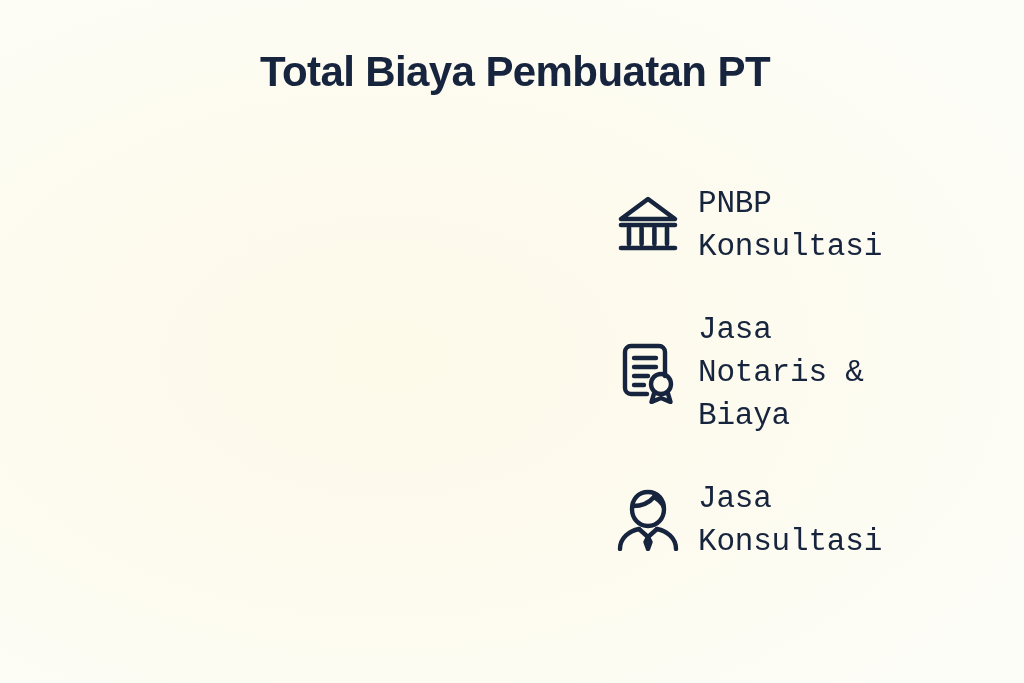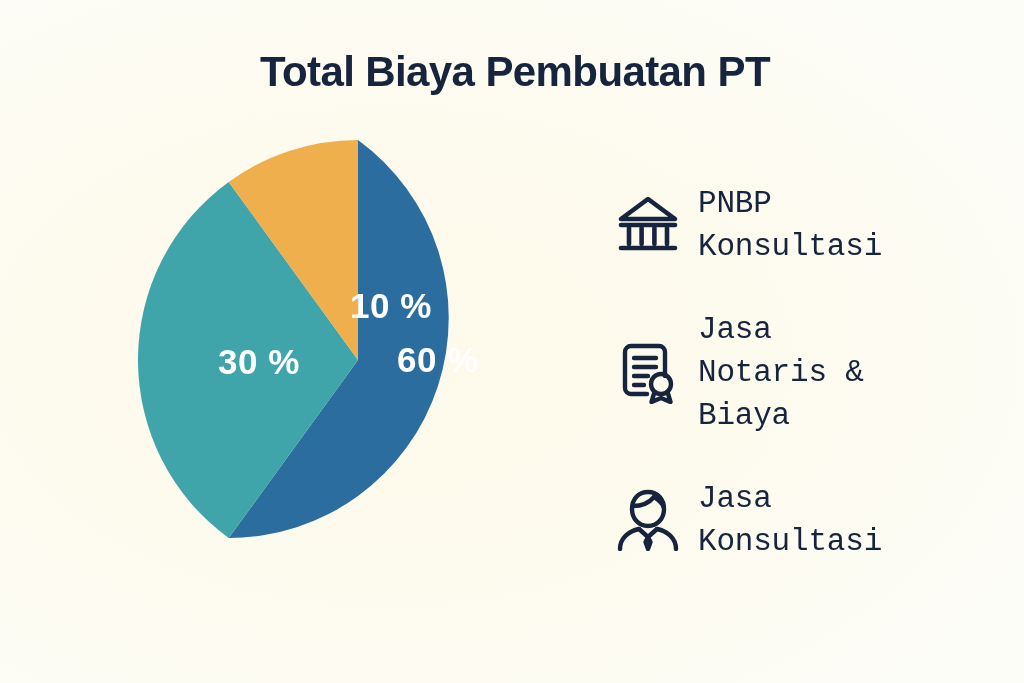--- a/index.html
+++ b/index.html
@@ -98,34 +98,20 @@
     white-space: nowrap;
   }
 </style>
 </head>
 <body>
 
 <div id="infographic">
 
   <div id="chart-title">Total Biaya Pembuatan PT</div>
 
-  <div id="pie-wrap">
-    <svg id="pie-svg" viewBox="0 0 440 440" xmlns="http://www.w3.org/2000/svg">
-
-      <path d="M 220 220 L 220 0 A 220 220 0 0 1 90.69 398.01 Z" fill="#2b6d9e"></path>
-
-      <path d="M 220 220 L 90.69 398.01 A 220 220 0 0 1 90.69 41.99 Z" fill="#3fa5aa"></path>
-
-      <path d="M 220 220 L 90.69 41.99 A 220 220 0 0 1 220 0 Z" fill="#efaf4d"></path>
-
-      <text class="slice-label" x="253" y="178" text-anchor="middle">10 %</text>
-      <text class="slice-label" x="121" y="234" text-anchor="middle">30 %</text>
-      <text class="slice-label" x="300" y="232" text-anchor="middle">60 %</text>
-    </svg>
-  </div>
 
   <div id="legend">
 
     <div class="legend-item">
       <span class="legend-icon">
         <svg width="62" height="60" viewBox="0 0 62 60" fill="none" stroke="#17243d" stroke-width="4.6" stroke-linecap="round" stroke-linejoin="round">
           <path d="M31 5 L58 25 L4 25 Z"></path>
           <line x1="4" y1="31" x2="58" y2="31"></line>
           <line x1="12" y1="34" x2="12" y2="50"></line>
           <line x1="24.6" y1="34" x2="24.6" y2="50"></line>

